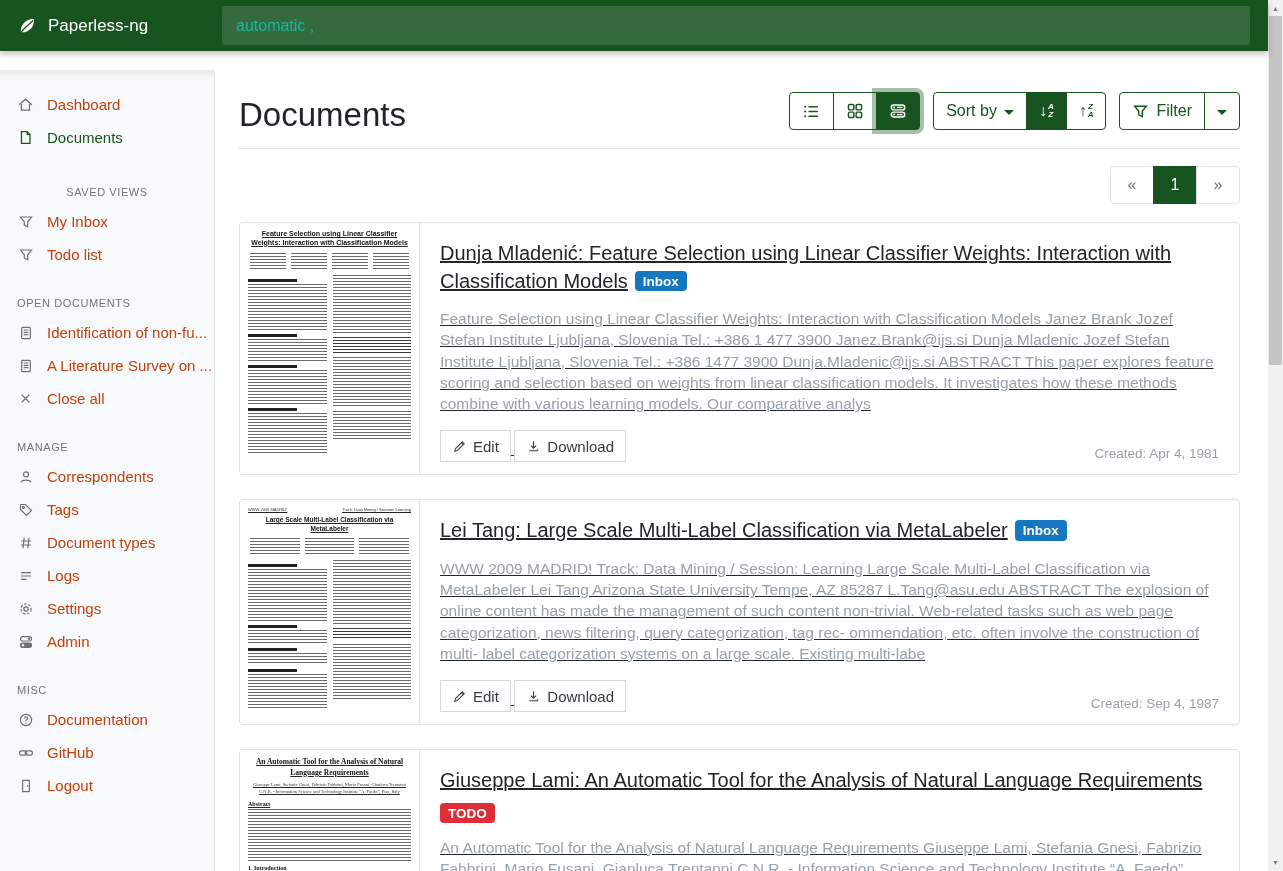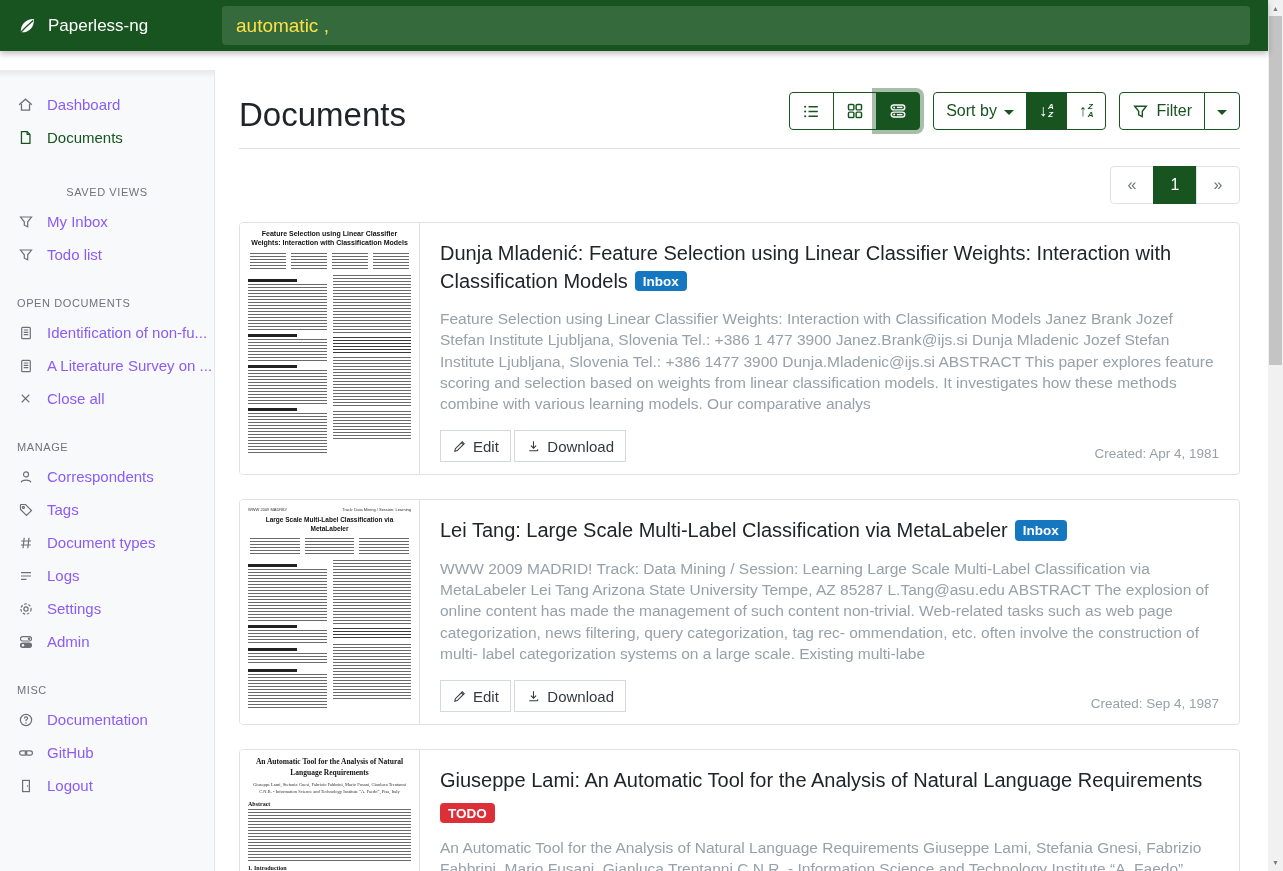--- a/index.html
+++ b/index.html
@@ -13,38 +13,38 @@
   
   .navbar {
     height:51px; background:#17541f; display:flex; align-items:center;
     box-shadow:0 3px 6px rgba(0,0,0,.25); position:relative; z-index:10; flex:0 0 auto;
   }
   .brand { width:215px; display:flex; align-items:center; gap:10px; padding:0 16px; color:#fff; }
   .brand-leaf { width:22px; height:22px; flex:0 0 auto; }
   .brand-name { font-size:17px; color:#fff; white-space:nowrap; }
   .global-search {
     flex:1; height:39px; margin:6px 18px 6px 7px; border:none; border-radius:4px;
-    background:rgba(255,255,255,.13); color:#fde047; font-size:19px; padding:0 14px;
+    background:rgba(255,255,255,.13); color:#14b8a6; font-size:16px; padding:0 14px;
     font-family:"Liberation Sans", sans-serif; outline:none;
   }
   .global-search::placeholder { color:#cdd8cd; }
 
   
   .body-row { flex:1; display:flex; min-height:0; }
 
   
   .sidebar {
     width:215px; background:#f8f9fa; border-right:1px solid #e4e7ea;
     padding-top:18px; overflow:hidden; position:relative;
   }
   .sidebar::before{ content:""; position:absolute; top:0; left:0; right:0; height:8px;
     background:linear-gradient(rgba(0,0,0,.07), transparent); pointer-events:none; }
   .side-item {
     display:flex; align-items:center; gap:13px; padding:8px 17px; cursor:pointer;
-    color:#8b5cf6; font-size:15px; white-space:nowrap;
+    color:#c2410c; font-size:15px; white-space:nowrap;
   }
   .side-item .ico { width:17px; height:17px; color:#6a7178; flex:0 0 auto; display:flex; align-items:center; justify-content:center; }
   .side-item.active, .side-item.active .ico { color:#17541f; }
   .side-heading {
     padding:18px 17px 7px; font-size:11px; letter-spacing:.6px; color:#6c757d;
     text-transform:uppercase; margin-top:8px;
   }
   .side-heading.first { margin-top:14px;text-align:center; }
   svg.ic { display:block; }
 
@@ -81,21 +81,21 @@
     margin-left:-1px; padding:0 14px;
   }
   .page-btn:first-child { border-radius:4px 0 0 4px; margin-left:0; }
   .page-btn:last-child { border-radius:0 4px 4px 0; }
   .page-btn.active { background:#17541f; border-color:#17541f; color:#fff; }
 
   
   .cards { margin-top:18px; }
   .doc-card {
     display:flex; border:1px solid #dee2e6; border-radius:4px; background:#fff;
-    margin-bottom:24px; overflow:hidden;
+    margin-bottom:24px; overflow:hidden;text-decoration:underline;
   }
   .doc-thumb {
     width:180px; flex:0 0 auto; border-right:1px solid #dee2e6; background:#fff;
     padding:7px 8px; overflow:hidden; font-family:"Liberation Sans", sans-serif;
   }
   .doc-body { flex:1; padding:17px 20px 12px; display:flex; flex-direction:column; position:relative; min-width:0; }
   .doc-title { font-size:20px; font-weight:400; color:#212529; line-height:1.38; }
   .badge {
     display:inline-block; color:#fff; font-size:13.5px; font-weight:bold; line-height:1;
     padding:4px 8px 3px; border-radius:4px; vertical-align:2px; margin-left:7px;

